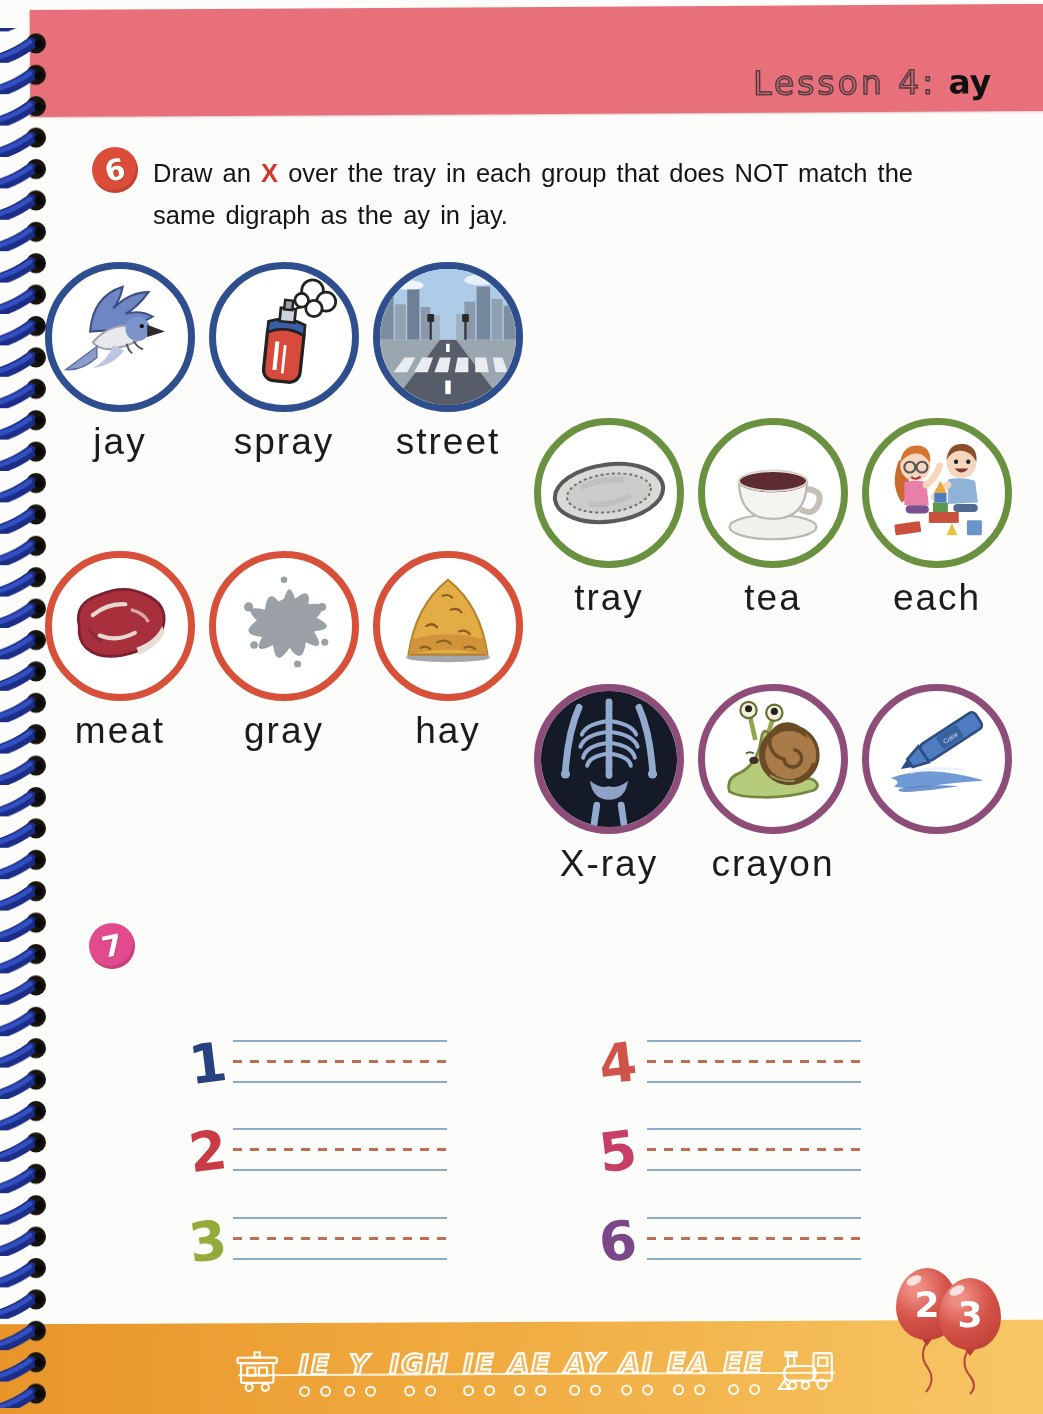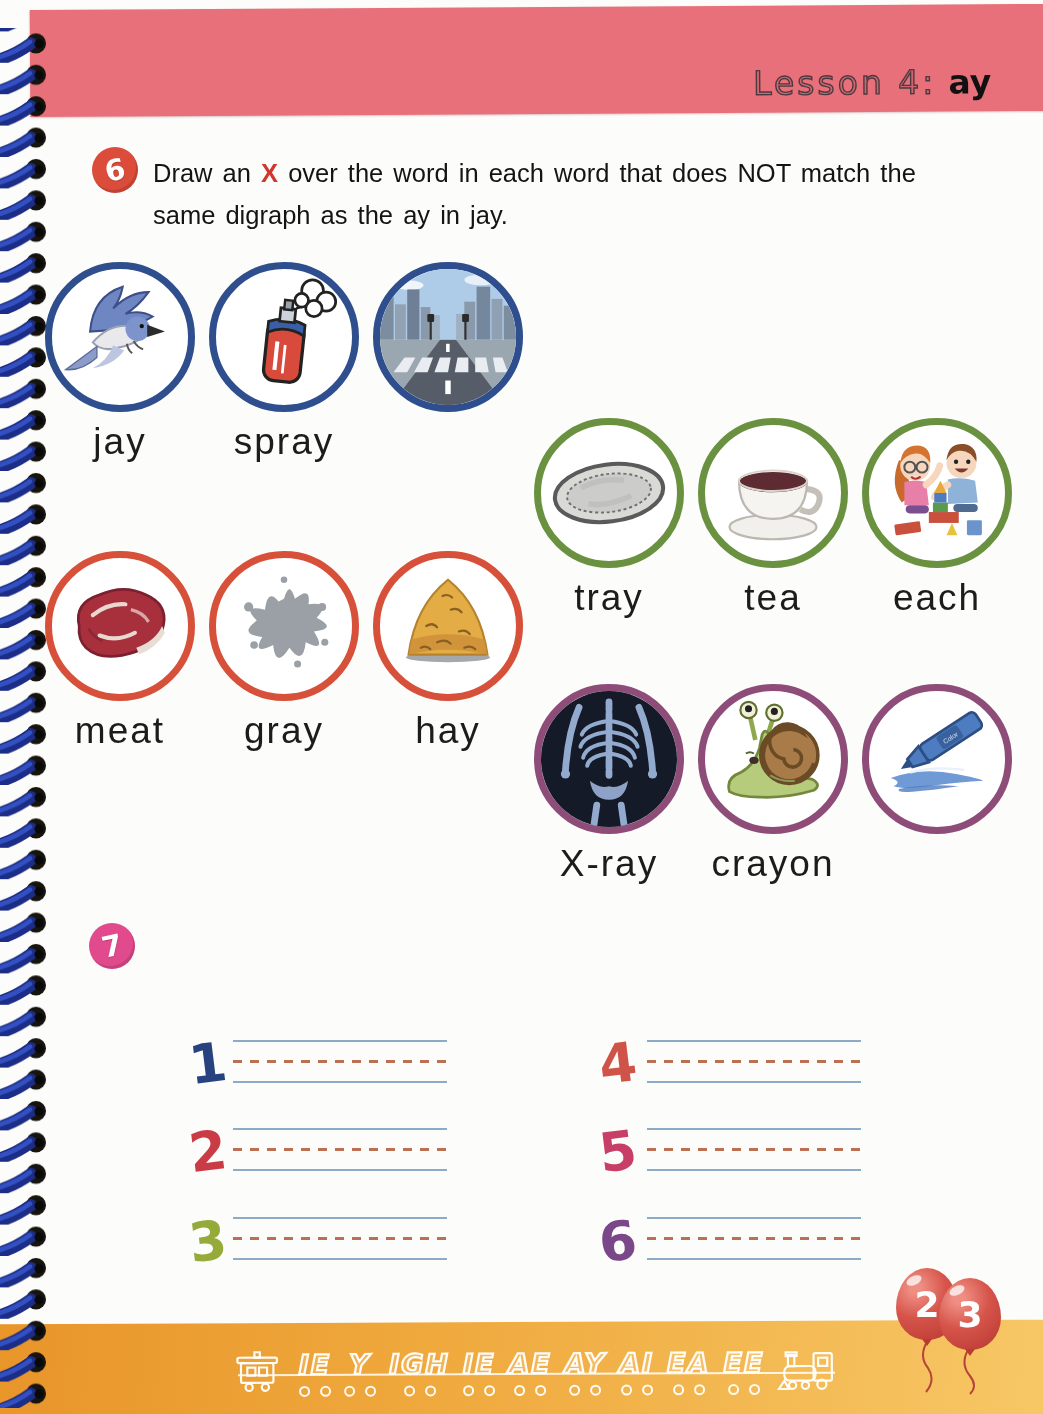--- a/index.html
+++ b/index.html
@@ -87,21 +87,21 @@
 <div class="page">
 
   <div class="header-band">
     <span class="lesson-label">Lesson 4:</span>
     <span class="lesson-topic">ay</span>
   </div>
 
   <div class="badge badge6">
     <span>6</span>
     </div>
-  <div class="instr instr6"><span>Draw an </span><span class="redx">X</span><span> over the word in each word that does NOT match the same digraph as the ay in jay.</span></div>
+  <div class="instr instr6"><span>Draw an </span><span class="redx">X</span><span> over the tray in each group that does NOT match the same digraph as the ay in jay.</span></div>
 
   <div class="group group1" style="left:45px;top:262px;">
     <div class="crow">
       <div class="circle">
         <svg viewBox="0 0 100 100">
           <path d="M28,46 Q30,20 52,13 Q50,23 45,29 Q57,17 71,17 Q63,28 54,33 Q65,30 74,35 L58,44 Z" fill="#6e86c2" stroke="#3c4f88" stroke-width="1.5"></path>
           <path d="M30,54 Q42,40 58,42 L70,48 Q60,56 48,58 Q36,61 30,54Z" fill="#e9e9ec" stroke="#9aa0b5" stroke-width="1.5"></path>
           <circle cx="63" cy="44" r="9" fill="#7d93cc"></circle>
           <circle cx="66" cy="42" r="1.6" fill="#111"></circle>
           <polygon points="70,41 83,46 70,50" fill="#2b2b2b"></polygon>
@@ -160,20 +160,21 @@
           <rect x="36.5" y="38" width="1.6" height="14" fill="#333"></rect>
             <rect x="34.8" y="33" width="5" height="6" rx="1" fill="#2b2b2b"></rect>
           <rect x="62" y="38" width="1.6" height="14" fill="#333"></rect>
             <rect x="60.4" y="33" width="5" height="6" rx="1" fill="#2b2b2b"></rect>
         </svg>
       </div>
     </div>
     <div class="wrow">
       <span class="word">jay</span>
       <span class="word">spray</span>
+      <span class="word">street</span>
     </div>
   </div>
 
   <div class="group group2" style="left:534px;top:418px;">
     <div class="crow">
       <div class="circle">
         <svg viewBox="0 0 100 100">
           <g transform="rotate(-7 50 50)">
             <ellipse cx="50" cy="50" rx="40" ry="21" fill="#d9d9d6" stroke="#5a5a5a" stroke-width="3"></ellipse>
             <ellipse cx="50" cy="50" rx="31" ry="14" fill="#cccccb" stroke="#6e6e6e" stroke-width="1.4" stroke-dasharray="2.2 2"></ellipse>

